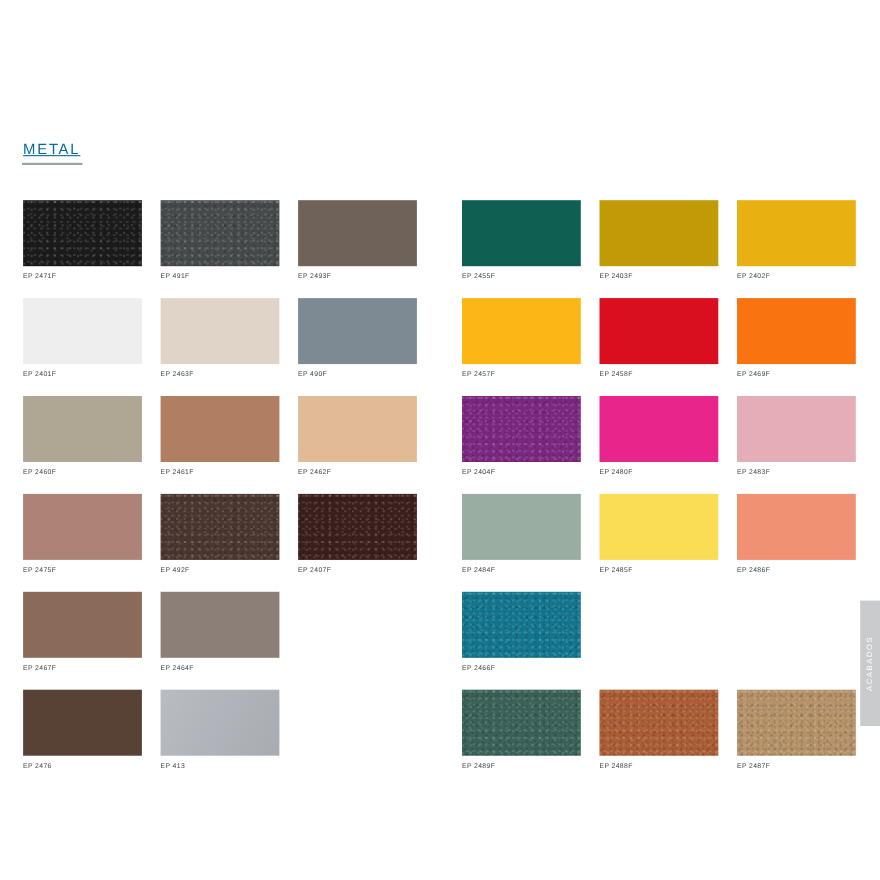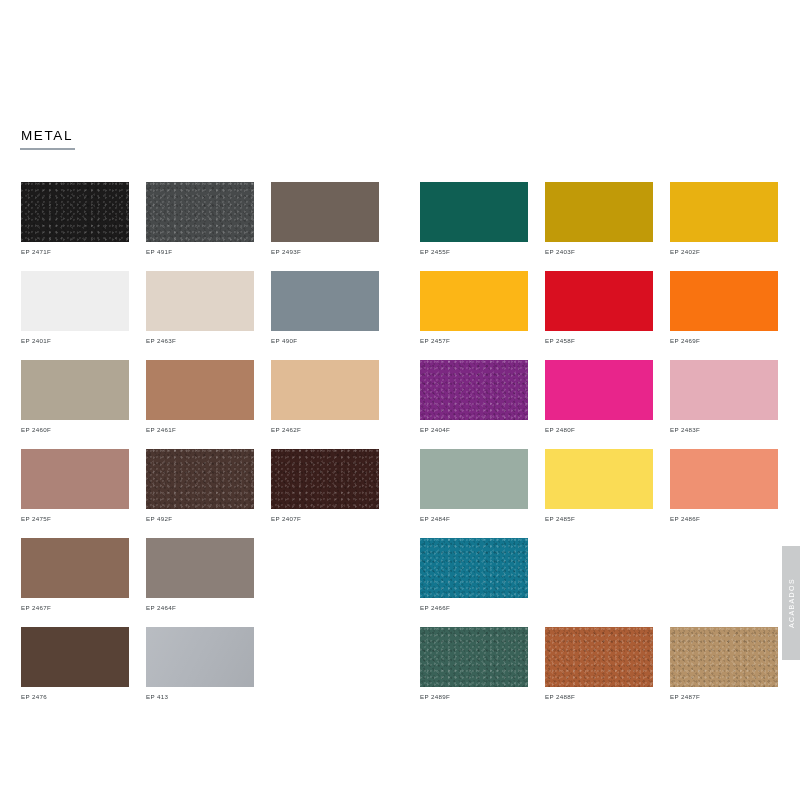--- a/index.html
+++ b/index.html
@@ -117,21 +117,21 @@
     letter-spacing: 1.4px;
     color: #ffffff;
     white-space: nowrap;
   }
 </style>
 </head>
 <body>
 
 <div id="page" style="background: rgb(255, 255, 255);">
 
-  <div class="section-title" style="color: #000000;">METAL</div>
+  <div class="section-title" style="color: #0369a1; text-decoration: underline;">METAL</div>
   <div class="section-rule" style="background: rgb(154, 163, 172);"></div>
 
   <div class="column left">
     <div class="grid">
         <div class="cell">
           <div class="chip tex" style="background: rgb(28, 27, 27);"></div>
           <div class="chip-label" style="color: rgb(63, 69, 73);">EP 2471F</div>
         </div>
         <div class="cell">
           <div class="chip tex" style="background: rgb(71, 74, 75);"></div>

